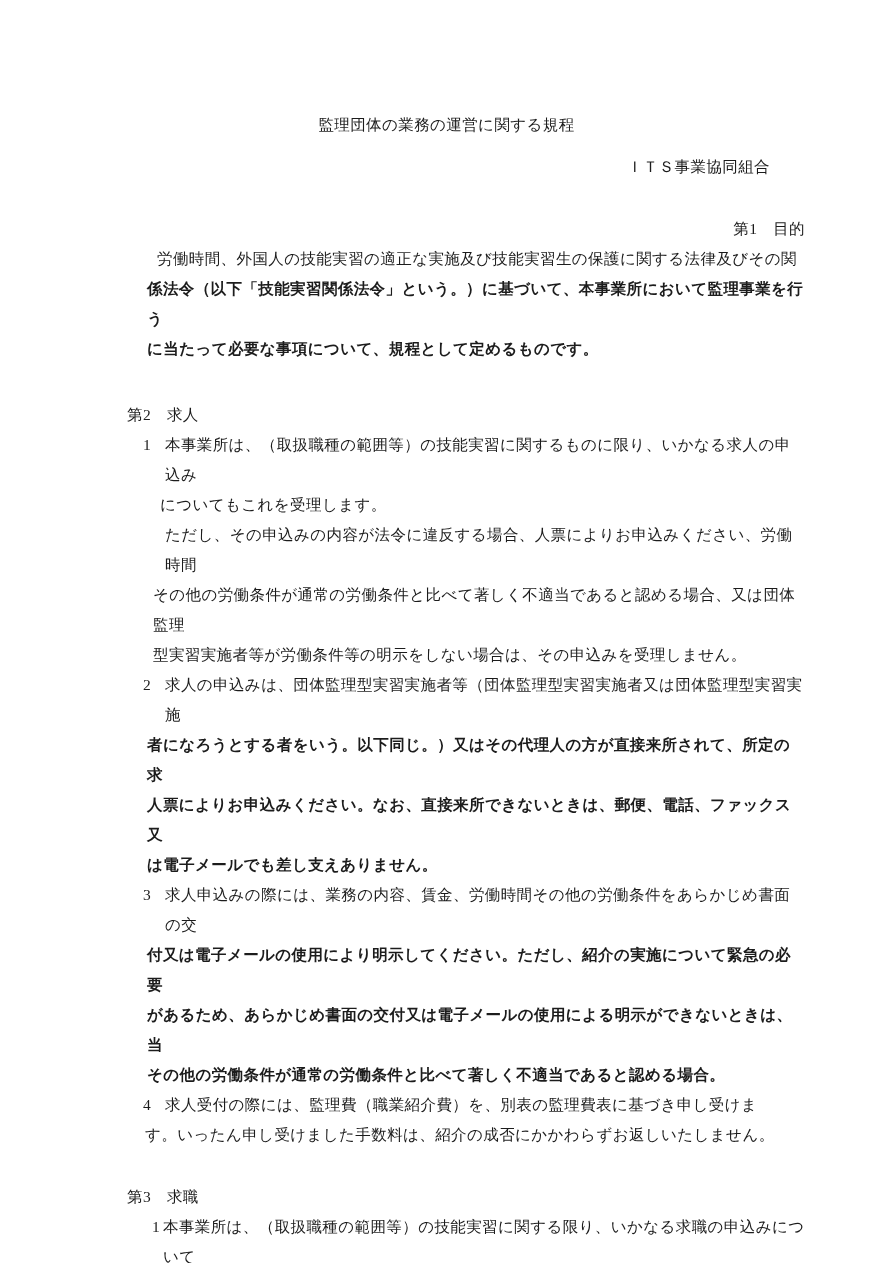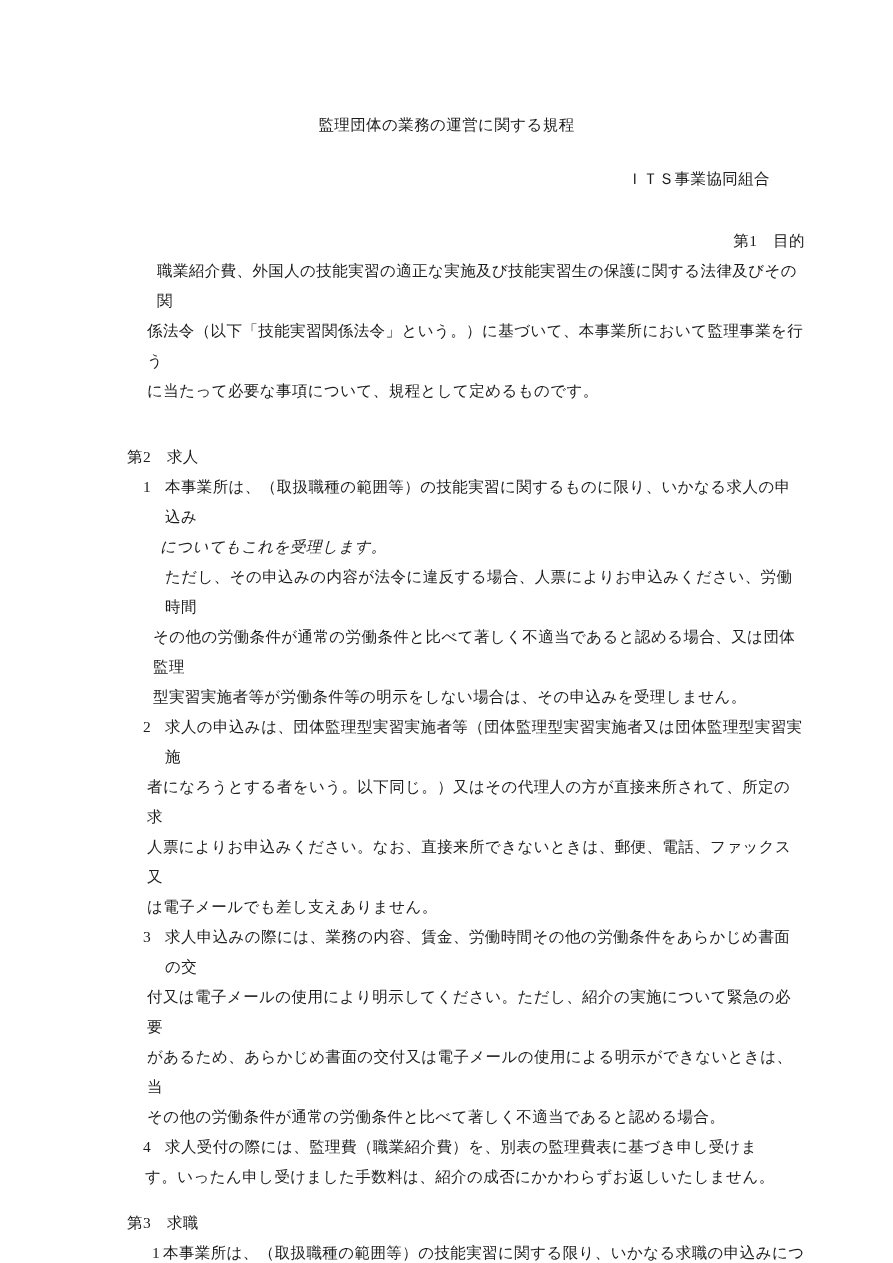--- a/index.html
+++ b/index.html
@@ -29,64 +29,64 @@
     line-height: 26px;
     text-align: center;
     margin-left: -127px;
     margin-right: -88px;
     white-space: pre-wrap;
   }
   .doc-author {
     line-height: 26px;
     text-align: right;
     padding-right: 35px;
-    margin-top: 28px;
+    margin-top: 16px;
     white-space: pre-wrap;
   }
   .sec-heading {
     line-height: 30px;
     white-space: pre-wrap;
   }
   .mt-s1 { margin-top: 34px; text-align: right; }
   .mt-s2 { margin-top: 36px; }
-  .mt-s3 { margin-top: 16px; }
+  .mt-s3 { margin-top: 32px; }
 
   .first {
     display: flex;
     line-height: 30px;
   }
   .first .num {
     flex: none;
     white-space: pre;
   }
   .first .txt {
     flex: 1 1 auto;
     white-space: pre-wrap;
   }
   .itm-s2 .num  { margin-left: 16px; width: 22px; }
   .itm-s3a .num { margin-left: 25px; width: 11px; }
 
   .ind18 { padding-left: 18px; }
-  .ind20 { padding-left: 20px; }
+  .ind20 { padding-left: 20px; font-weight: bold; }
   .ind26 { padding-left: 26px; }
   .ind30 { padding-left: 30px; }
-  .ind33 { padding-left: 33px; font-style: italic; }
+  .ind33 { padding-left: 33px; }
   .ind38 { padding-left: 38px; }
 </style>
 </head>
 <body>
 
 <div class="page">
 
   <div class="doc-title">監理団体の業務の運営に関する規程</div>
 
   <div class="doc-author">ＩＴＳ事業協同組合</div>
 
   <div class="sec-heading mt-s1">第1　目的</div>
-  <div class="line ind30">職業紹介費、外国人の技能実習の適正な実施及び技能実習生の保護に関する法律及びその関</div>
+  <div class="line ind30">労働時間、外国人の技能実習の適正な実施及び技能実習生の保護に関する法律及びその関</div>
   <div class="line ind20">係法令（以下「技能実習関係法令」という。）に基づいて、本事業所において監理事業を行う</div>
   <div class="line ind20">に当たって必要な事項について、規程として定めるものです。</div>
 
   <div class="sec-heading mt-s2">第2　求人</div>
 
   <div class="itm-s2">
     <div class="first">
       <span class="num">1</span>
       <span class="txt">本事業所は、（取扱職種の範囲等）の技能実習に関するものに限り、いかなる求人の申込み</span>
     </div>

